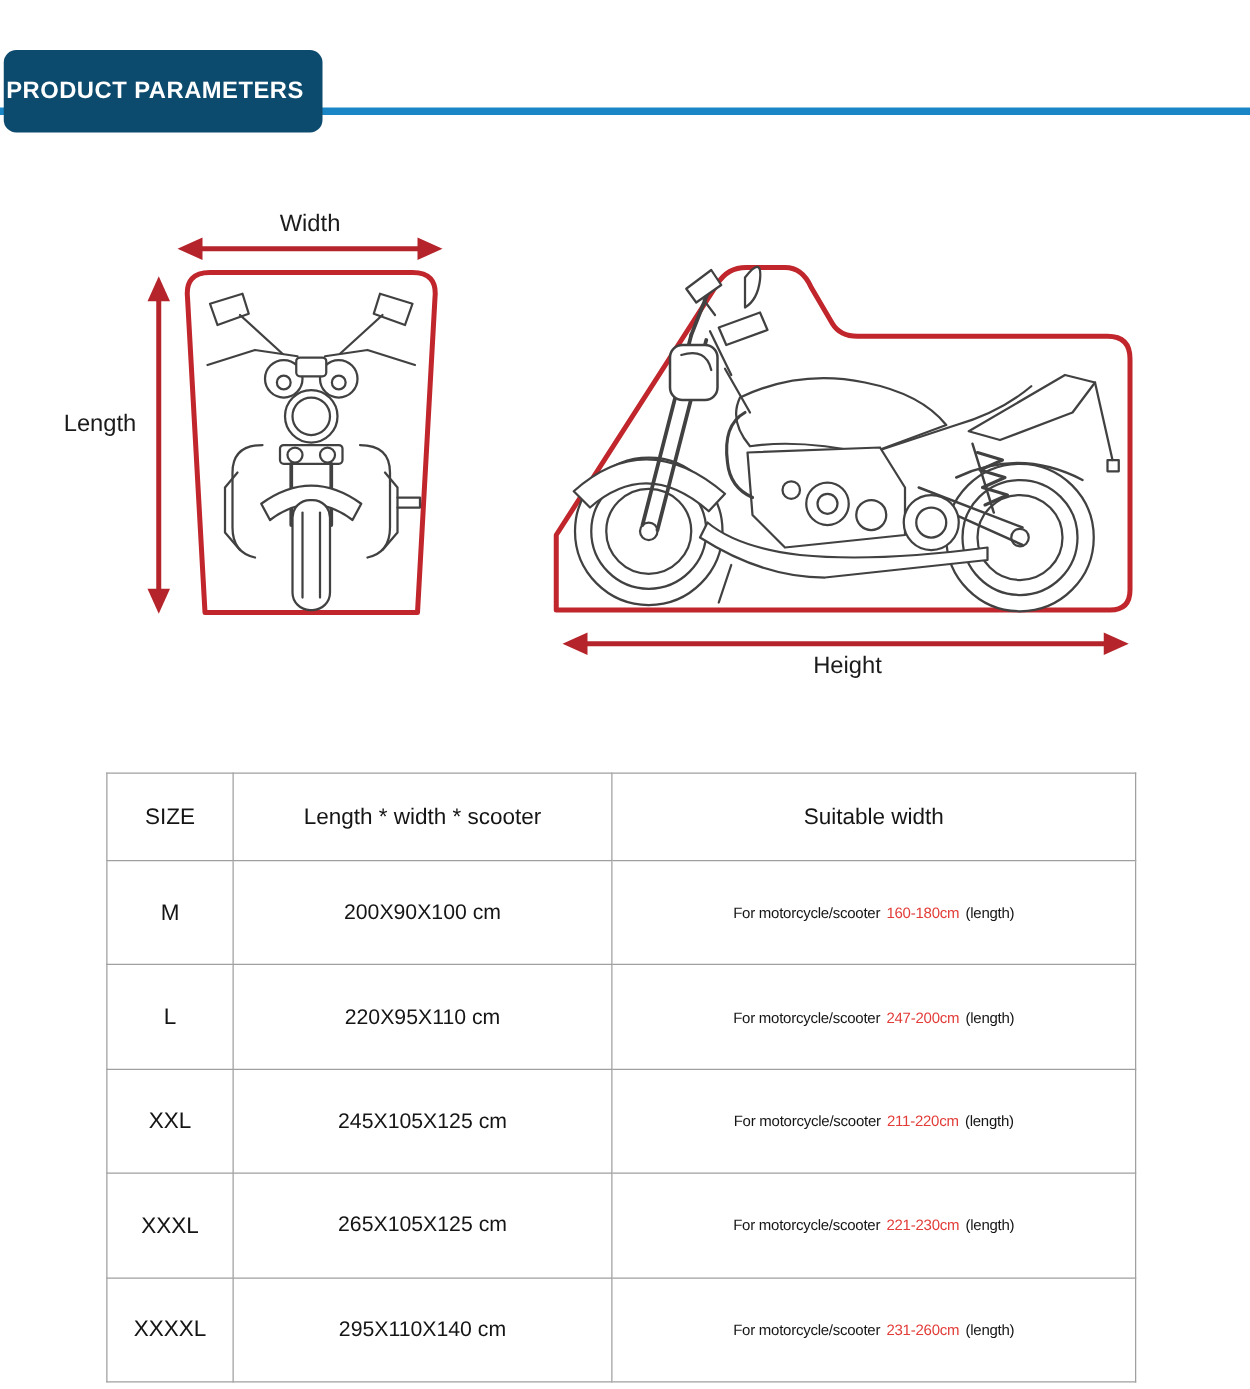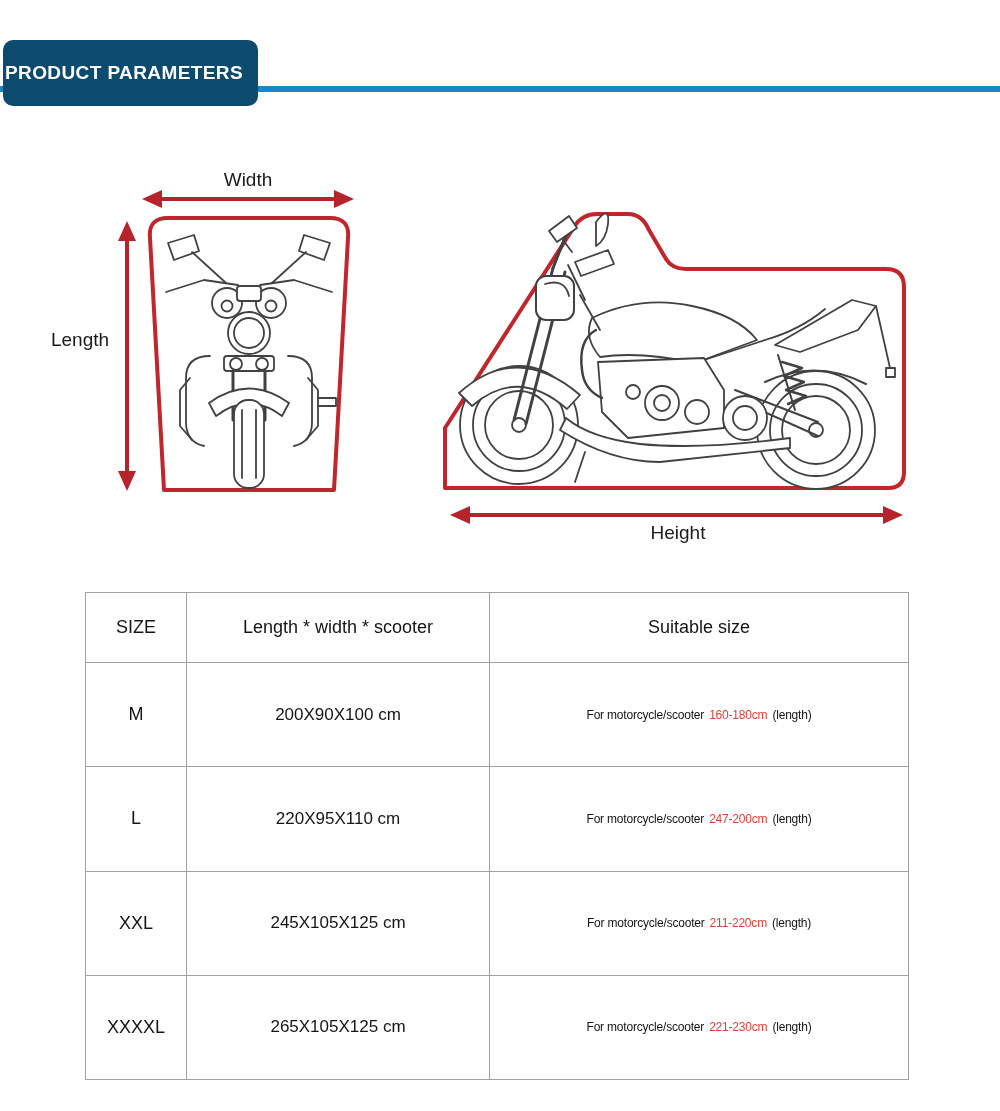--- a/index.html
+++ b/index.html
@@ -22,21 +22,21 @@
   .dim-label{
     position:absolute;font-size:19px;color:#1b1b1b;width:110px;text-align:center;
   }
   .label-width{left:193px;top:169px;}
   .label-height{left:25px;top:329px;}
   .label-length{left:623px;top:522px;}
   
   .diagram-svg{position:absolute;left:0;top:0;width:1000px;height:1111px;pointer-events:none;}
   
   .ptable{
-    position:absolute;left:85px;top:592px;width:823px;height:488px;
+    position:absolute;left:85px;top:618px;width:823px;height:488px;
     border-collapse:collapse;table-layout:fixed;background:#fff;
   }
   .ptable th,.ptable td{
     border:1px solid #a0a0a0;text-align:center;vertical-align:middle;
     font-weight:normal;color:#151515;padding:0 4px;
   }
   .ptable col.c-size{width:101px;}
   .ptable col.c-dims{width:303px;}
   .ptable col.c-suit{width:419px;}
   .ptable thead tr{height:70px;}
@@ -175,21 +175,21 @@
   <table class="ptable">
     <colgroup>
         <col class="c-size">
         <col class="c-dims">
         <col class="c-suit">
       </colgroup>
     <thead>
       <tr>
         <th>SIZE</th>
         <th>Length * width * scooter</th>
-        <th>Suitable size</th>
+        <th>Suitable width</th>
       </tr>
     </thead>
     <tbody>
       <tr>
         <td class="cell-size">M</td>
         <td class="cell-dims">200X90X100 cm</td>
         <td class="cell-suitable">
           <span>For motorcycle/scooter</span><span class="range-red">160-180cm</span><span>(length)</span>
         </td>
       </tr>
@@ -201,21 +201,28 @@
         </td>
       </tr>
       <tr>
         <td class="cell-size">XXL</td>
         <td class="cell-dims">245X105X125 cm</td>
         <td class="cell-suitable">
           <span>For motorcycle/scooter</span><span class="range-red">211-220cm</span><span>(length)</span>
         </td>
       </tr>
       <tr>
+        <td class="cell-size">XXXL</td>
+        <td class="cell-dims">265X105X125 cm</td>
+        <td class="cell-suitable">
+          <span>For motorcycle/scooter</span><span class="range-red">221-230cm</span><span>(length)</span>
+        </td>
+      </tr>
+      <tr>
         <td class="cell-size">XXXXL</td>
-        <td class="cell-dims">265X105X125 cm</td>
-        <td class="cell-suitable">
-          <span>For motorcycle/scooter</span><span class="range-red">221-230cm</span><span>(length)</span>
+        <td class="cell-dims">295X110X140 cm</td>
+        <td class="cell-suitable">
+          <span>For motorcycle/scooter</span><span class="range-red">231-260cm</span><span>(length)</span>
         </td>
       </tr>
     </tbody>
   </table>
 </div>
 
 </body></html>

